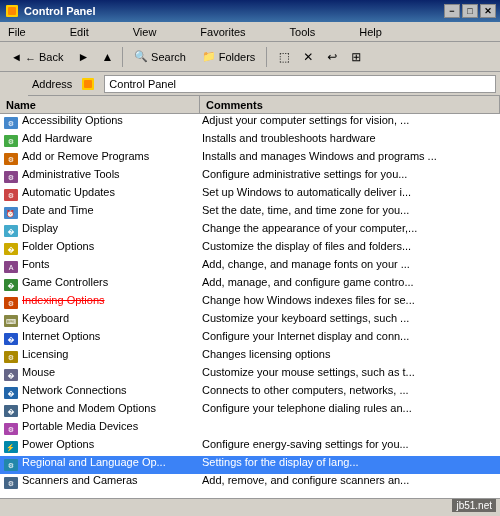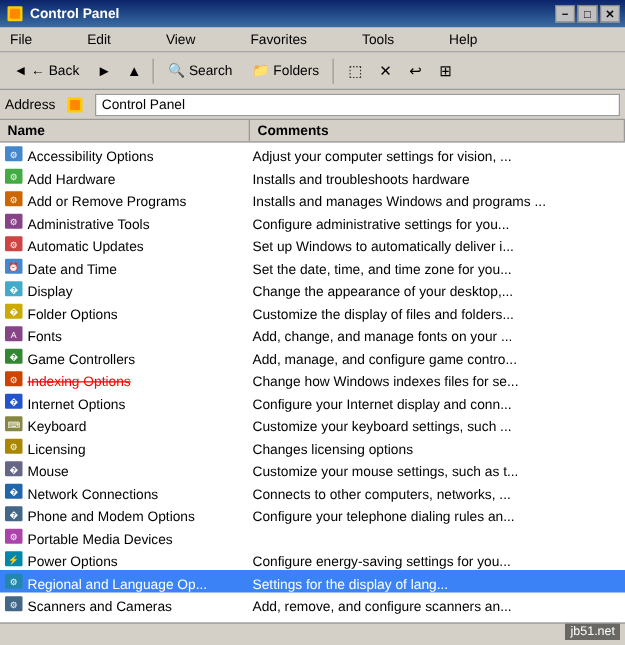--- a/index.html
+++ b/index.html
@@ -110,20 +110,21 @@
 
     
     .address-bar {
       background: #d4d0c8;
       height: 24px;
       display: flex;
       align-items: center;
       padding: 0 4px;
       border-bottom: 1px solid #999;
       gap: 8px;
+      margin-left: 28px;
     }
     .address-label {
       font-size: 11px;
       color: black;
     }
     .address-icon {
       width: 16px;
       height: 16px;
       display: flex;
       align-items: center;
@@ -167,21 +168,21 @@
     .col-header-name {
       width: 200px;
     }
     .col-header-comments {
       flex: 1;
     }
 
     
     .list-item {
       display: flex;
-      align-items: flex-end;
+      align-items: flex-start;
       height: 18px;
       padding: 0;
       cursor: pointer;
       border-bottom: none;
     }
     .list-item.selected {
       background: #3b82f6;
       color: white;
     }
     .list-item.strikethrough .item-name {
@@ -389,21 +390,21 @@
       </div>
       <div class="list-item">
         <div class="item-icon">
           <svg width="16" height="16" viewBox="0 0 16 16">
             <rect x="1" y="2" width="14" height="12" fill="#44aacc" rx="1"></rect>
             <rect x="2" y="3" width="12" height="10" fill="#44aacc" opacity="0.7" rx="1"></rect>
             <text x="8" y="11" text-anchor="middle" font-size="7" fill="white" font-family="Arial">�</text>
           </svg>
         </div>
         <span class="item-name">Display</span>
-        <span class="item-comment">Change the appearance of your desktop,...</span>
+        <span class="item-comment">Change the appearance of your computer,...</span>
       </div>
       <div class="list-item">
         <div class="item-icon">
           <svg width="16" height="16" viewBox="0 0 16 16">
             <rect x="1" y="2" width="14" height="12" fill="#ccaa00" rx="1"></rect>
             <rect x="2" y="3" width="12" height="10" fill="#ccaa00" opacity="0.7" rx="1"></rect>
             <text x="8" y="11" text-anchor="middle" font-size="7" fill="white" font-family="Arial">�</text>
           </svg>
         </div>
         <span class="item-name">Folder Options</span>
@@ -438,42 +439,42 @@
             <rect x="2" y="3" width="12" height="10" fill="#cc4400" opacity="0.7" rx="1"></rect>
             <text x="8" y="11" text-anchor="middle" font-size="7" fill="white" font-family="Arial">⚙</text>
           </svg>
         </div>
         <span class="item-name">Indexing Options</span>
         <span class="item-comment">Change how Windows indexes files for se...</span>
       </div>
       <div class="list-item">
         <div class="item-icon">
           <svg width="16" height="16" viewBox="0 0 16 16">
-            <rect x="1" y="2" width="14" height="12" fill="#2255cc" rx="1"></rect>
-            <rect x="2" y="3" width="12" height="10" fill="#2255cc" opacity="0.7" rx="1"></rect>
-            <text x="8" y="11" text-anchor="middle" font-size="7" fill="white" font-family="Arial">�</text>
-          </svg>
-        </div>
-        <span class="item-name">Internet Options</span>
-        <span class="item-comment">Configure your Internet display and conn...</span>
-      </div>
-      <div class="list-item">
-        <div class="item-icon">
-          <svg width="16" height="16" viewBox="0 0 16 16">
             <rect x="1" y="2" width="14" height="12" fill="#888844" rx="1"></rect>
             <rect x="2" y="3" width="12" height="10" fill="#888844" opacity="0.7" rx="1"></rect>
             <text x="8" y="11" text-anchor="middle" font-size="7" fill="white" font-family="Arial">⌨</text>
           </svg>
         </div>
         <span class="item-name">Keyboard</span>
         <span class="item-comment">Customize your keyboard settings, such ...</span>
       </div>
       <div class="list-item">
         <div class="item-icon">
           <svg width="16" height="16" viewBox="0 0 16 16">
+            <rect x="1" y="2" width="14" height="12" fill="#2255cc" rx="1"></rect>
+            <rect x="2" y="3" width="12" height="10" fill="#2255cc" opacity="0.7" rx="1"></rect>
+            <text x="8" y="11" text-anchor="middle" font-size="7" fill="white" font-family="Arial">�</text>
+          </svg>
+        </div>
+        <span class="item-name">Internet Options</span>
+        <span class="item-comment">Configure your Internet display and conn...</span>
+      </div>
+      <div class="list-item">
+        <div class="item-icon">
+          <svg width="16" height="16" viewBox="0 0 16 16">
             <rect x="1" y="2" width="14" height="12" fill="#aa8800" rx="1"></rect>
             <rect x="2" y="3" width="12" height="10" fill="#aa8800" opacity="0.7" rx="1"></rect>
             <text x="8" y="11" text-anchor="middle" font-size="7" fill="white" font-family="Arial">⚙</text>
           </svg>
         </div>
         <span class="item-name">Licensing</span>
         <span class="item-comment">Changes licensing options</span>
       </div>
       <div class="list-item">
         <div class="item-icon">

